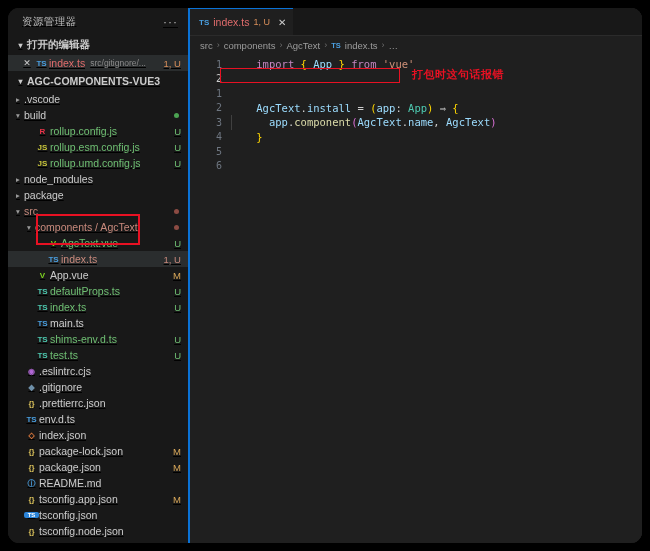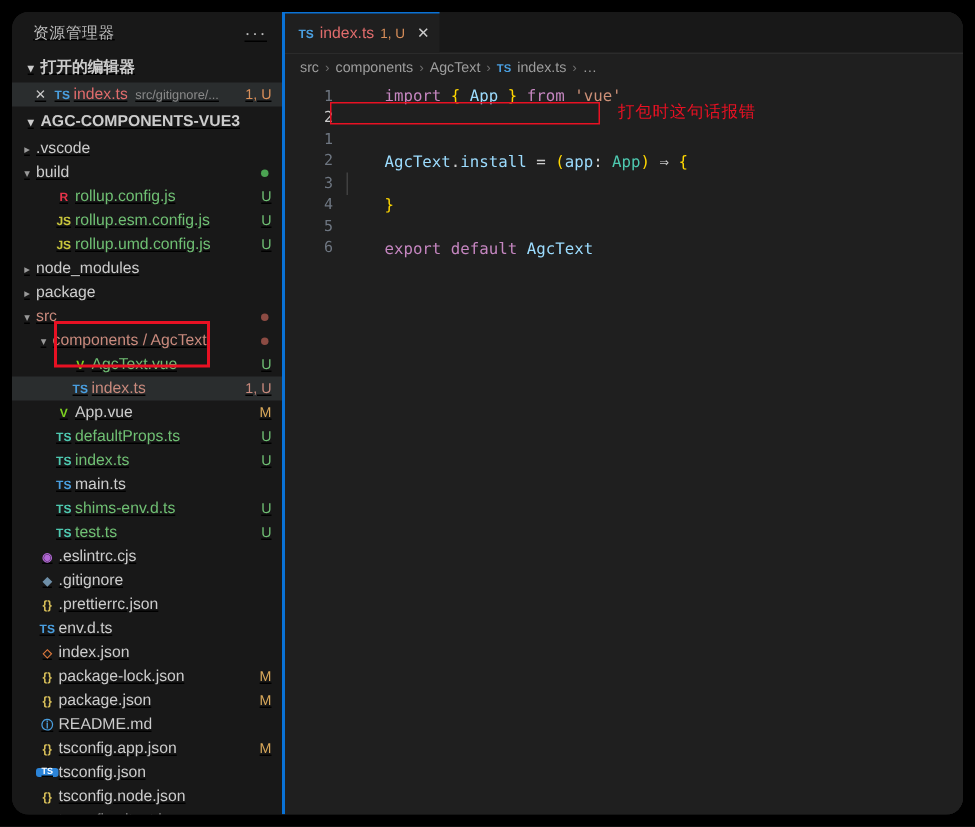--- a/index.html
+++ b/index.html
@@ -162,21 +162,21 @@
     left:30px;top:14px;width:180px;height:15px;
     border:1.5px solid #e81123;
     box-sizing:border-box;pointer-events:none;
   }
   .annot{
     position:absolute;
     left:222px;top:13px;
     color:#e81123;
     font-family:"DejaVu Sans", sans-serif;
     font-size:11px;
-    font-weight:normal;
+    font-weight:bold;
     white-space:nowrap;
     letter-spacing:.5px;
     text-align:right;
   }
   .indent-guide{
     position:absolute;left:41px;width:1px;height:14.5px;background:#404040;
   }
 </style>
 </head>
 <body>
@@ -409,32 +409,32 @@
           <div class="cline">
             <span class="gutter">1</span>
             <span class="ctext"></span>
           </div>
           <div class="cline">
             <span class="gutter">2</span>
             <span class="ctext"><span class="t-plain">    </span><span class="t-var">AgcText</span><span class="t-plain">.</span><span class="t-var">install</span><span class="t-plain"> = </span><span class="t-brace-y">(</span><span class="t-var">app</span><span class="t-plain">: </span><span class="t-type">App</span><span class="t-brace-y">)</span><span class="t-plain"> </span><span class="t-plain">⇒</span><span class="t-plain"> </span><span class="t-brace-y">{</span></span>
           </div>
           <div class="cline">
             <span class="gutter">3</span>
+            <span class="ctext"><span class="t-plain">      </span><span class="t-var">app</span><span class="t-plain">.</span><span class="t-fn">component</span><span class="t-brace-p">(</span><span class="t-var">AgcText</span><span class="t-plain">.</span><span class="t-var">name</span><span class="t-plain">, </span><span class="t-var">AgcText</span><span class="t-brace-p">)</span></span>
             <span class="indent-guide"></span>
           </div>
           <div class="cline">
             <span class="gutter">4</span>
             <span class="ctext"><span class="t-plain">    </span><span class="t-brace-y">}</span></span>
           </div>
           <div class="cline">
             <span class="gutter">5</span>
             <span class="ctext"></span>
           </div>
           <div class="cline">
             <span class="gutter">6</span>
-            <span class="ctext"><span class="t-plain">    </span><span class="t-kw">export</span><span class="t-plain"> </span><span class="t-kw">default</span><span class="t-plain"> </span><span class="t-var">AgcText</span></span>
           </div>
         </div>
       <div class="code-redbox"></div>
       <div class="annot">打包时这句话报错</div>
     </div>
   </div>
 </div>
 
 </body></html>

